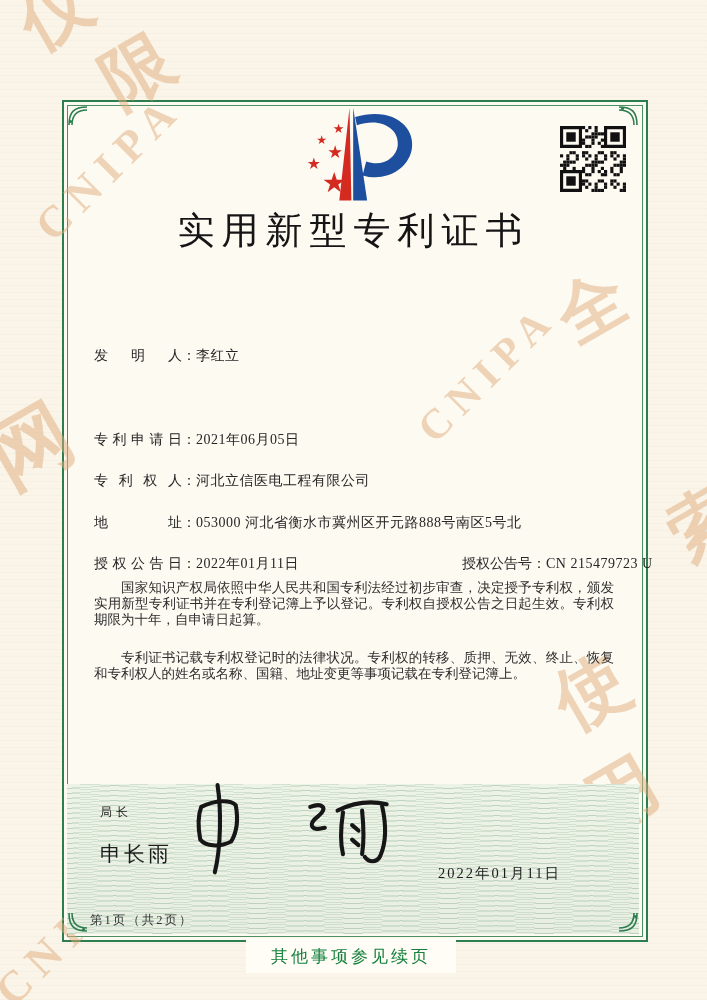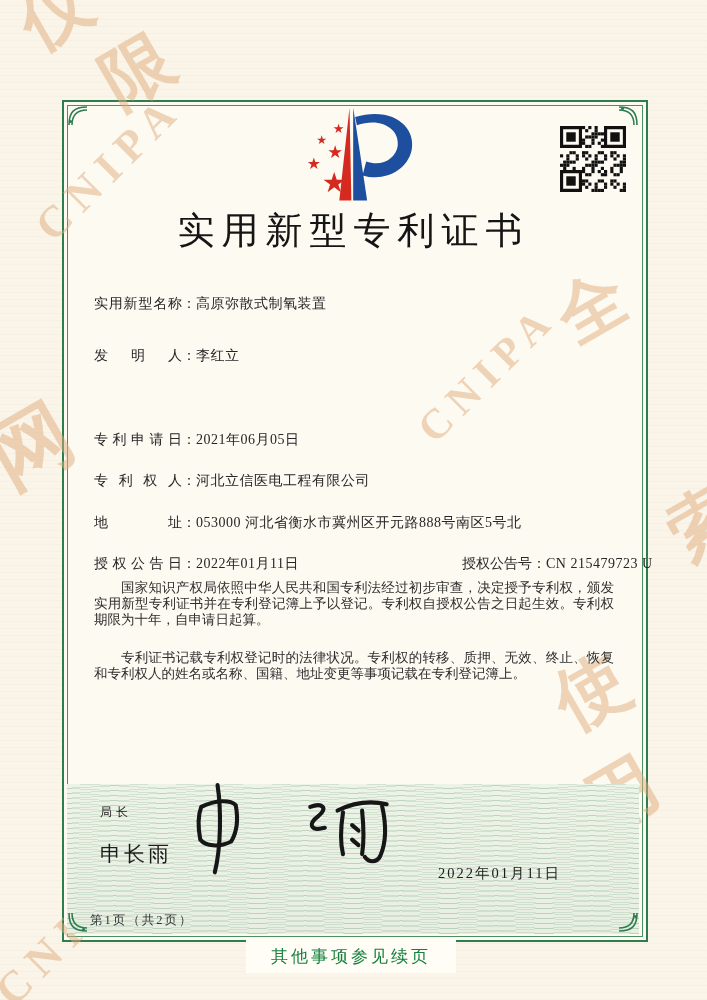--- a/index.html
+++ b/index.html
@@ -218,23 +218,20 @@
           <rect x="2" y="2" width="3" height="3"></rect>
           <path d="M14,0h7v7h-7z M15,1v5h5v-5z" fill-rule="evenodd"></path>
           <rect x="16" y="2" width="3" height="3"></rect>
           <path d="M0,14h7v7h-7z M1,15v5h5v-5z" fill-rule="evenodd"></path>
           <rect x="2" y="16" width="3" height="3"></rect>
         </g>
       </svg>
 
     <h1 class="title">实用新型专利证书</h1>
 
-    <div class="row" style="top:295px">
-      <span class="lbl">实用新型名称</span><span>：</span><span class="val">高原弥散式制氧装置</span>
-    </div>
     <div class="row" style="top:347px">
       <span class="lbl">发明人</span><span>：</span><span class="val">李红立</span>
     </div>
     <div class="row" style="top:431px">
       <span class="lbl">专利申请日</span><span>：</span><span class="val">2021年06月05日</span>
     </div>
     <div class="row" style="top:472px">
       <span class="lbl">专利权人</span><span>：</span><span class="val">河北立信医电工程有限公司</span>
     </div>
     <div class="row" style="top:514px">

